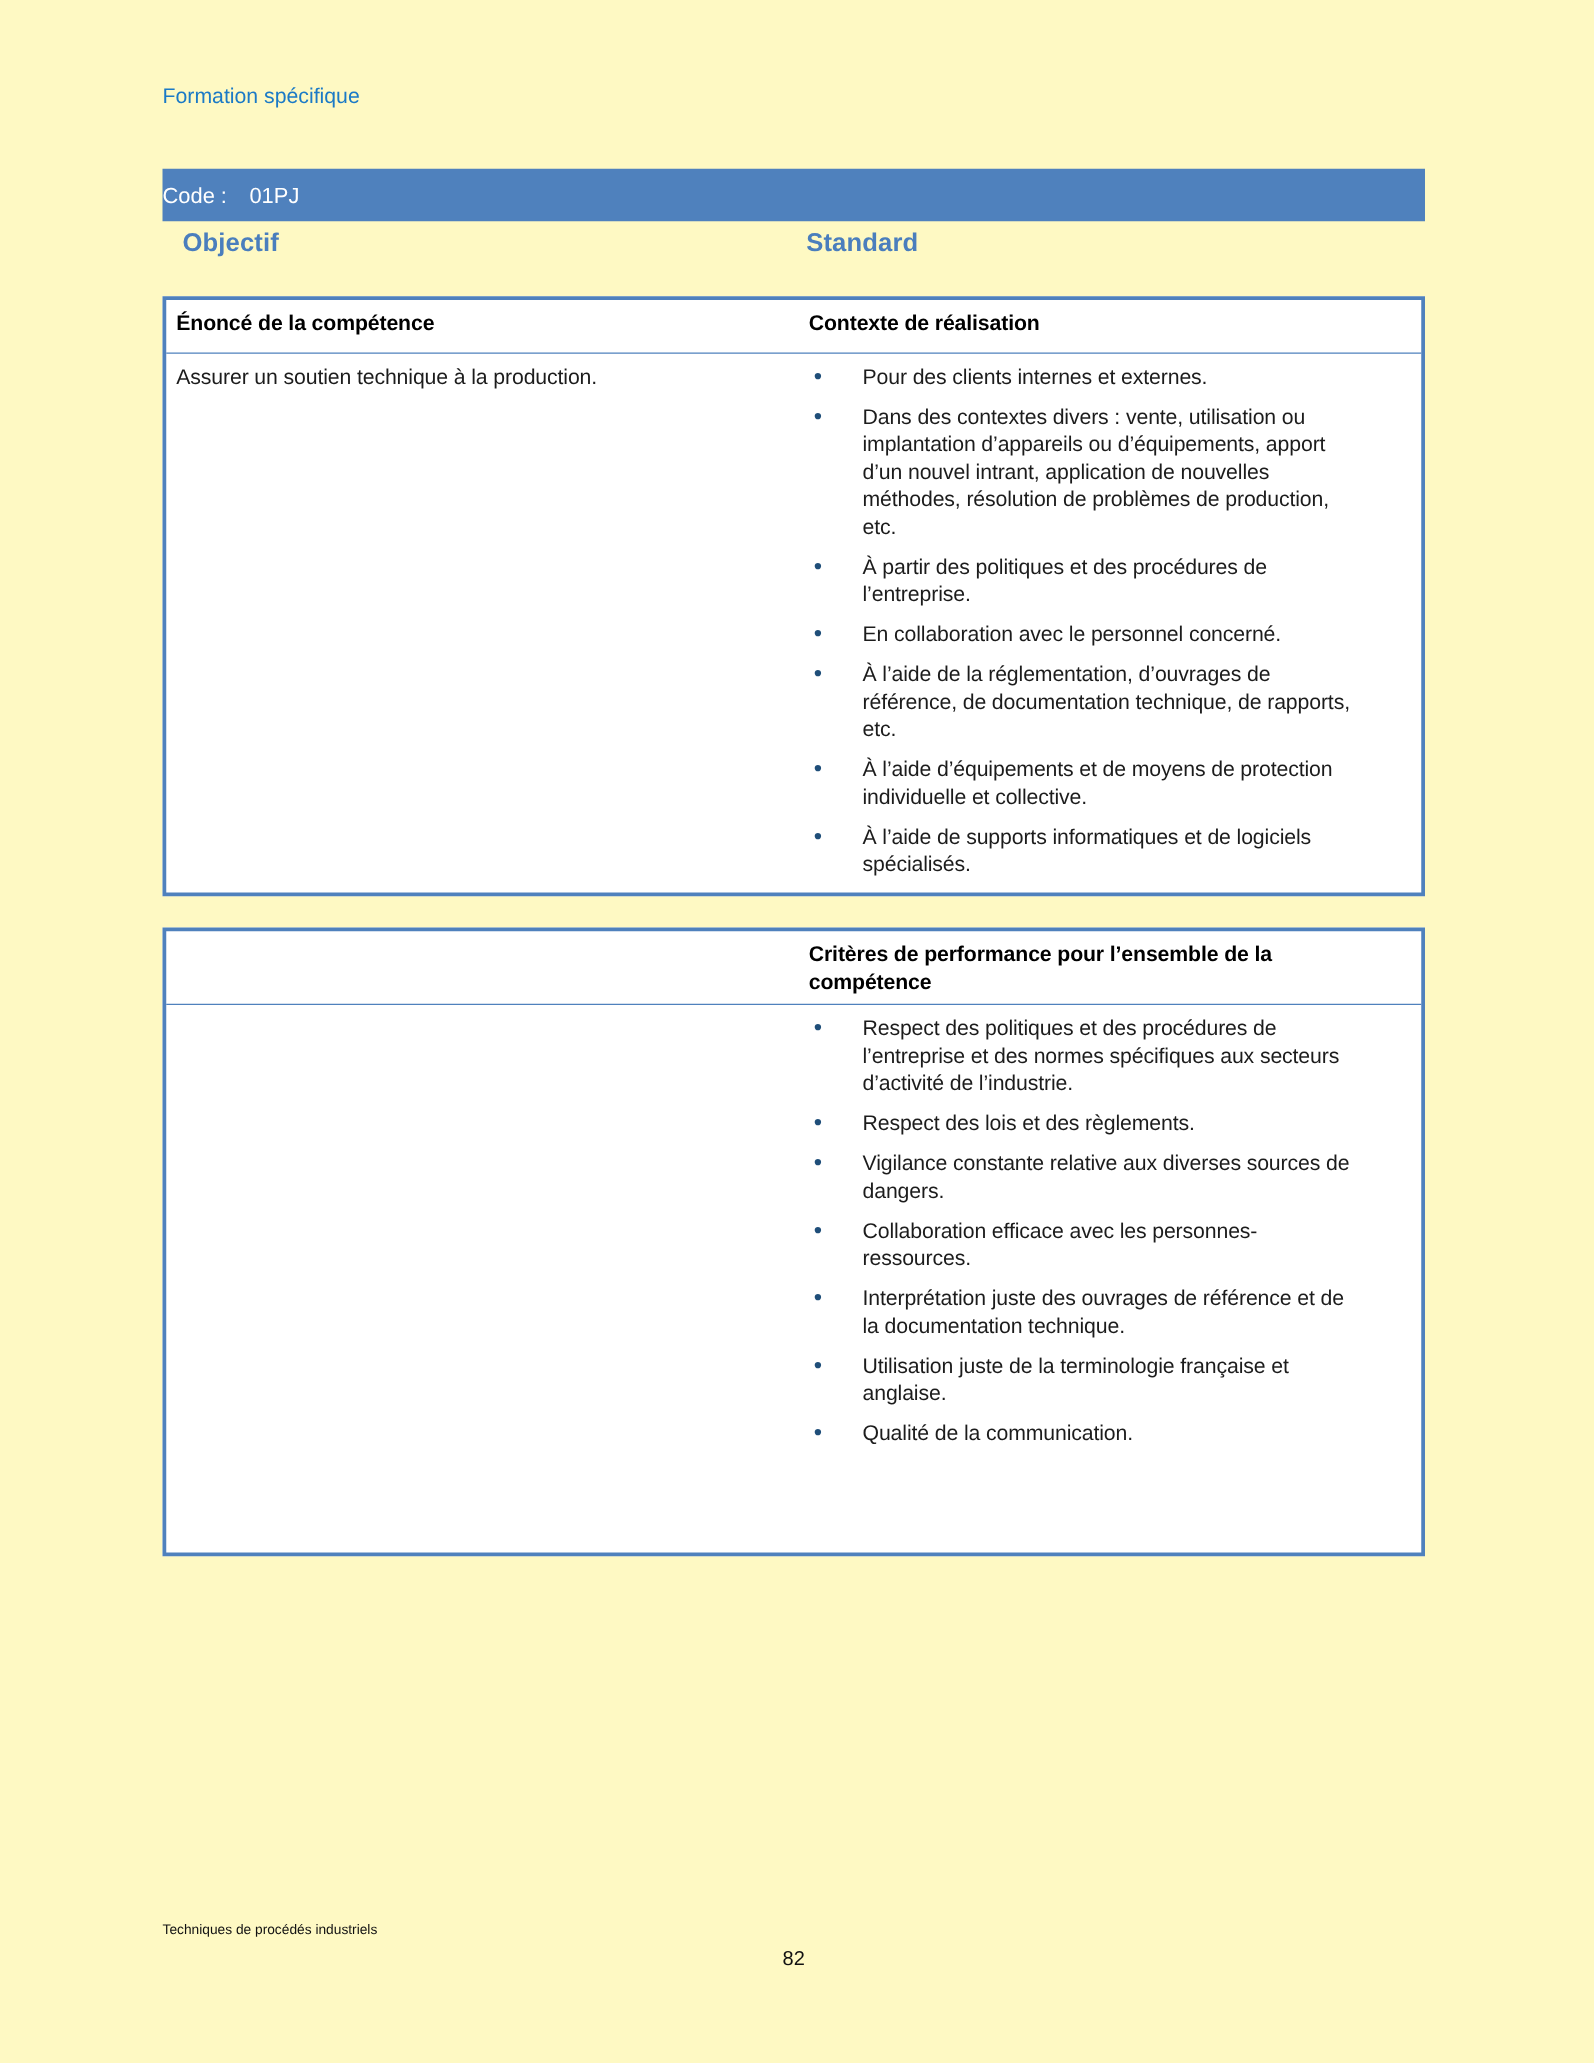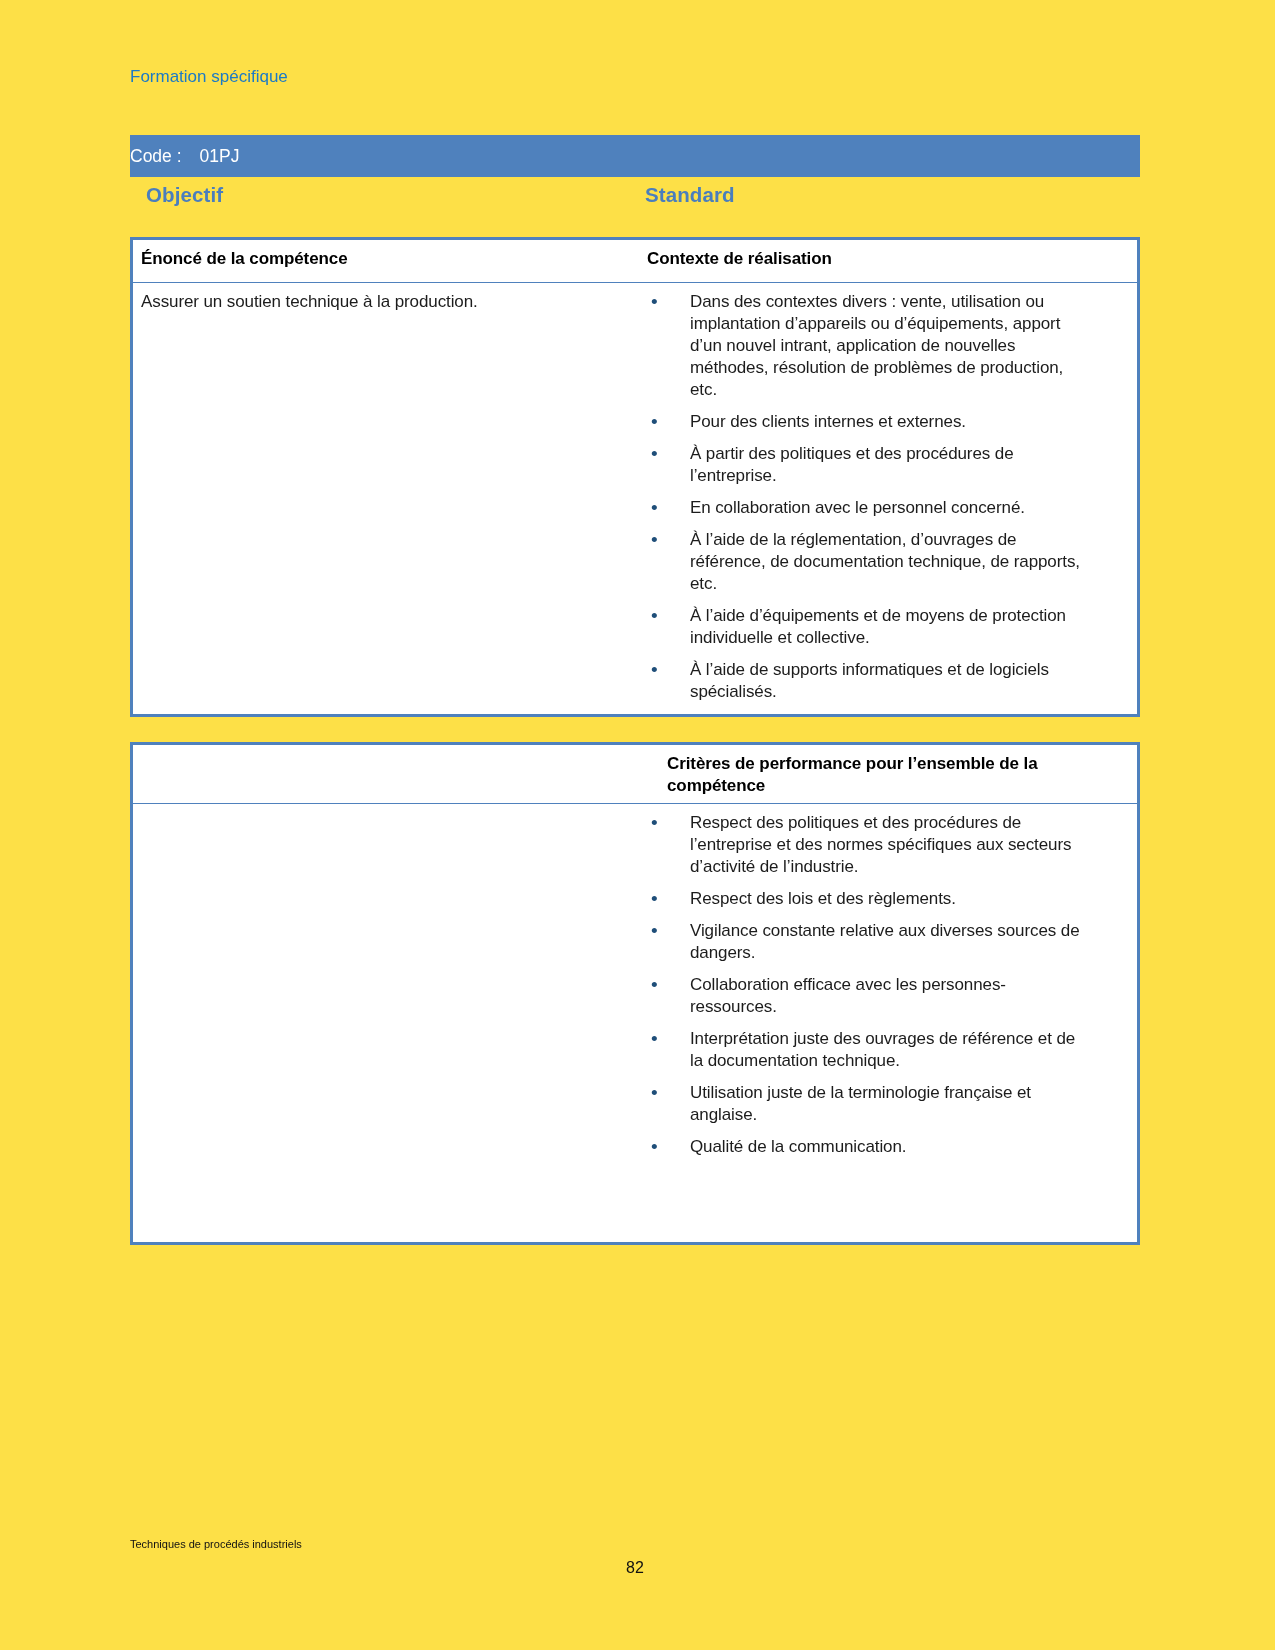--- a/index.html
+++ b/index.html
@@ -9,21 +9,21 @@
     --heading-blue:#4A7EBD;
     --bullet-navy:#1F4E79;
     --text-color:#1C1C1C;
   }
   *{margin:0;padding:0;box-sizing:border-box;}
   html,body{background:#fff;}
   .page{
     position:relative;
     width:1275px;
     height:1650px;
-    background:#fde047;
+    background:#fef9c3;
     font-family:"Liberation Sans", sans-serif;
     color:var(--text-color);
     overflow:hidden;
   }
   .top-label{
     position:absolute;
     left:130px; top:66px;
     font-size:17px;
     line-height:22px;
     color:var(--accent-blue);
@@ -57,21 +57,21 @@
     width:1010px;
     border:3px solid var(--border-blue);
     background:#fff;
   }
   .table-competence{ top:237px; height:480px; }
   .table-performance{ top:742px; height:503px; }
 
   .t-row{ display:flex; align-items:stretch; }
   .t-header-row{ border-bottom:1.5px solid var(--border-blue); }
   .table-competence .t-header-row{ min-height:43px; }
-  .table-performance .t-header-row{ min-height:58px;gap:20px; }
+  .table-performance .t-header-row{ min-height:58px; }
 
   .cell-left{
     width:506px;
     flex:0 0 506px;
     padding:8px 10px 6px 8px;
   }
   .cell-right{
     flex:1 1 auto;
     padding:8px 48px 6px 8px;
   }
@@ -148,22 +148,22 @@
       <div class="cell-right">
         <div class="th-text">Contexte de réalisation</div>
       </div>
     </div>
     <div class="t-row">
       <div class="cell-left">
         <div class="body-text">Assurer un soutien technique à la production.</div>
       </div>
       <div class="cell-right">
         <ul class="bullet-list">
+            <li>Pour des clients internes et externes.</li>
             <li>Dans des contextes divers : vente, utilisation ou implantation d’appareils ou d’équipements, apport d’un nouvel intrant, application de nouvelles méthodes, résolution de problèmes de production, etc.</li>
-            <li>Pour des clients internes et externes.</li>
             <li>À partir des politiques et des procédures de l’entreprise.</li>
             <li>En collaboration avec le personnel concerné.</li>
             <li>À l’aide de la réglementation, d’ouvrages de référence, de documentation technique, de rapports, etc.</li>
             <li>À l’aide d’équipements et de moyens de protection individuelle et collective.</li>
             <li>À l’aide de supports informatiques et de logiciels spécialisés.</li>
           </ul>
       </div>
     </div>
   </div>
 

